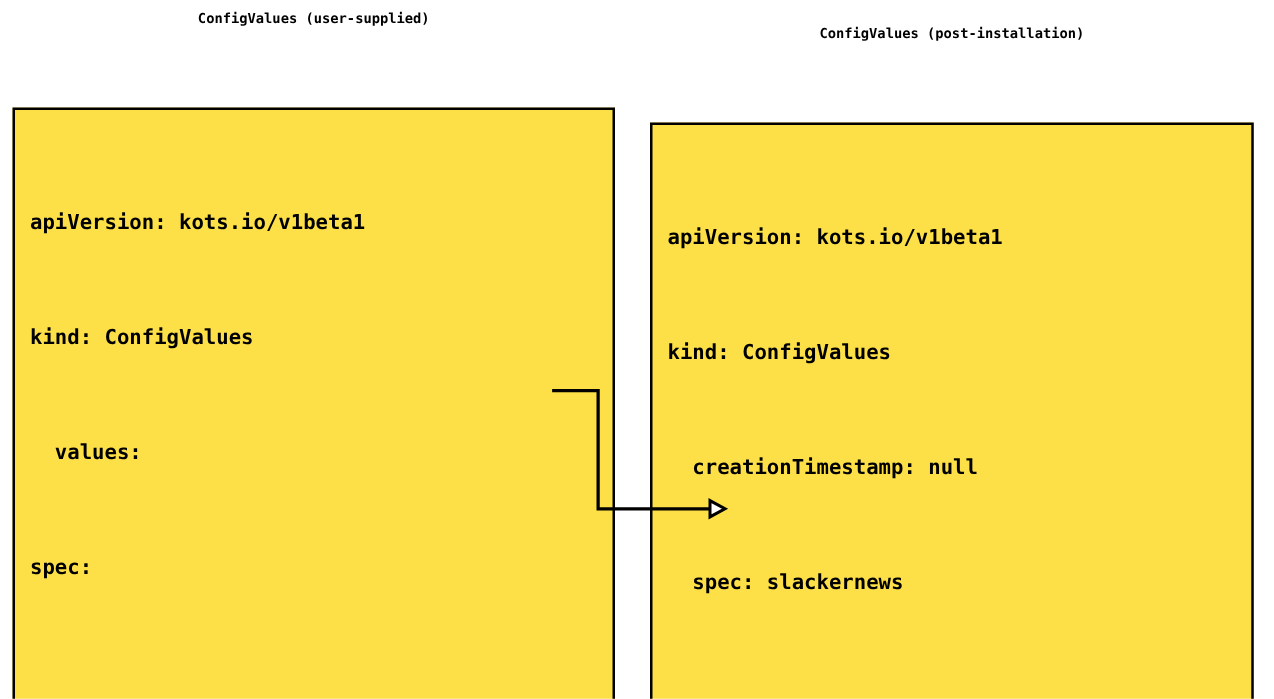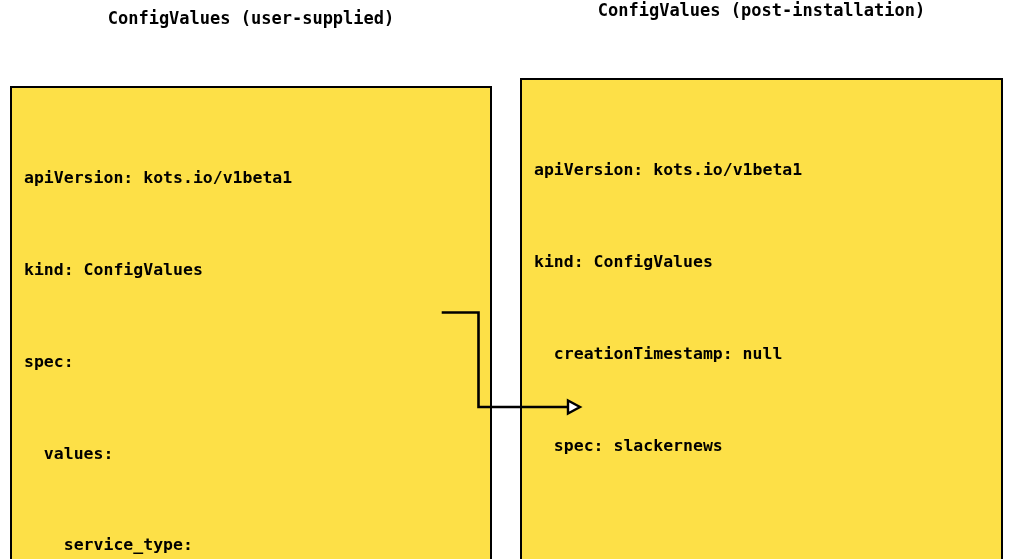--- a/index.html
+++ b/index.html
@@ -8,21 +8,21 @@
 
   .stage{position:absolute;left:0;top:0;width:1019px;height:559px;}
 
   .panel{position:absolute;}
 
   .panel-title{
     position:absolute;top:0;left:0;width:100%;
     text-align:center;
     font-family:"DejaVu Sans Mono","Liberation Mono",monospace;
     font-weight:bold;
-    font-size:17px;
+    font-size:11px;
     letter-spacing:0px;
     color:#000000;
     white-space:pre;
   }
 
   .code-box{
     position:absolute;
     background:#fde047;
     border:2px solid #000000;
     box-sizing:border-box;
@@ -59,34 +59,33 @@
 <body>
 
 <div class="stage">
 
   <div class="panel" style="left:10px;top:8px;width:482px;height:535px;">
     <div class="panel-title">ConfigValues (user-supplied)</div>
     <div class="code-box" style="left:0px;top:32px;width:482px;height:503px;">
       <div class="code-lines">
         <span class="line hl-0"><span class="seg" style="background: transparent;">apiVersion: kots.io/v1beta1</span></span>
         <span class="line"><span class="seg" style="background: transparent;">kind: ConfigValues</span></span>
+        <span class="line"><span class="seg" style="background: transparent;">  values:</span></span>
         <span class="line"><span class="seg" style="background: transparent;">spec:</span></span>
-        <span class="line"><span class="seg" style="background: transparent;">  values:</span></span>
-        <span class="line"><span class="seg" style="background: transparent;">    service_type:</span></span>
         
         
         
         
         
         
       </div>
     </div>
   </div>
 
-  <div class="panel" style="left:520px;top:0;width:483px;height:535px;">
+  <div class="panel" style="left:520px;top:20px;width:483px;height:535px;">
     <div class="panel-title">ConfigValues (post-installation)</div>
     <div class="code-box" style="left:0px;top:32px;width:483px;height:503px;">
       <div class="code-lines">
         <span class="line"><span class="seg" style="background: transparent;">apiVersion: kots.io/v1beta1</span></span>
         <span class="line"><span class="seg" style="background: transparent;">kind: ConfigValues</span></span>
         <span class="line"><span class="seg" style="background: transparent;">  creationTimestamp: null</span></span>
         <span class="line"><span class="seg" style="background: transparent;">  spec: slackernews</span></span>
         
         
         

